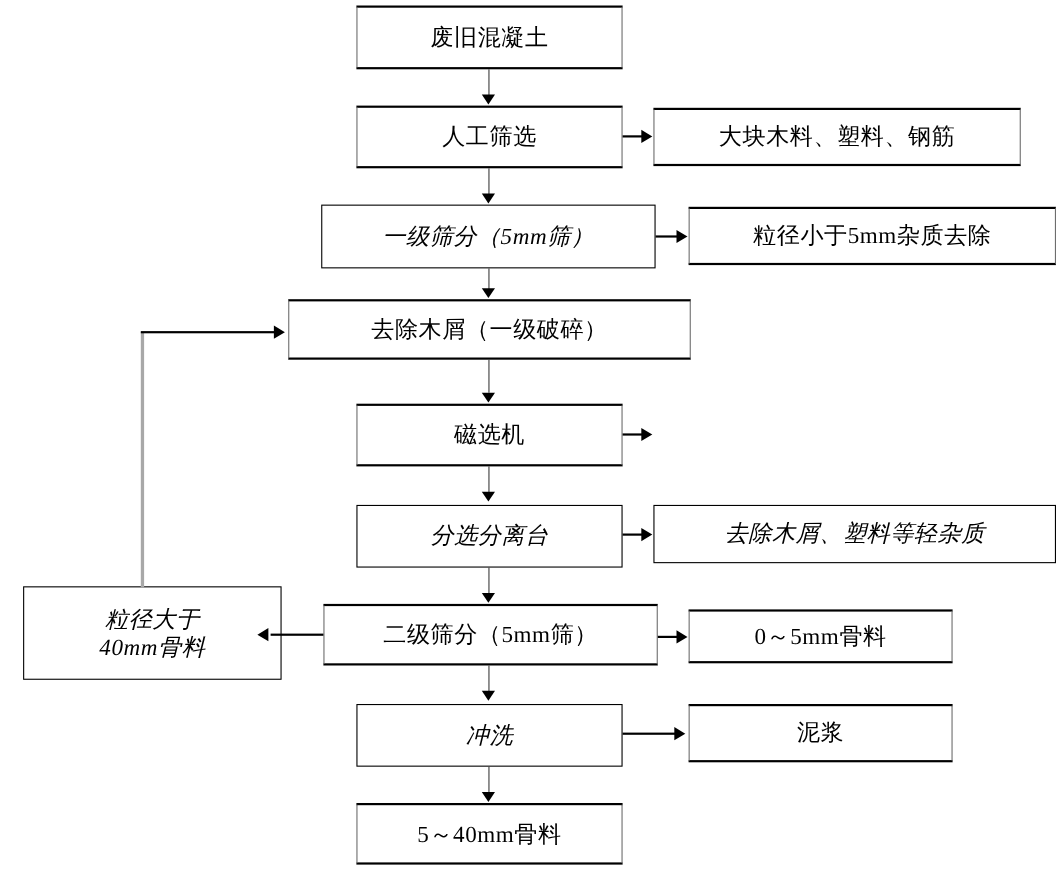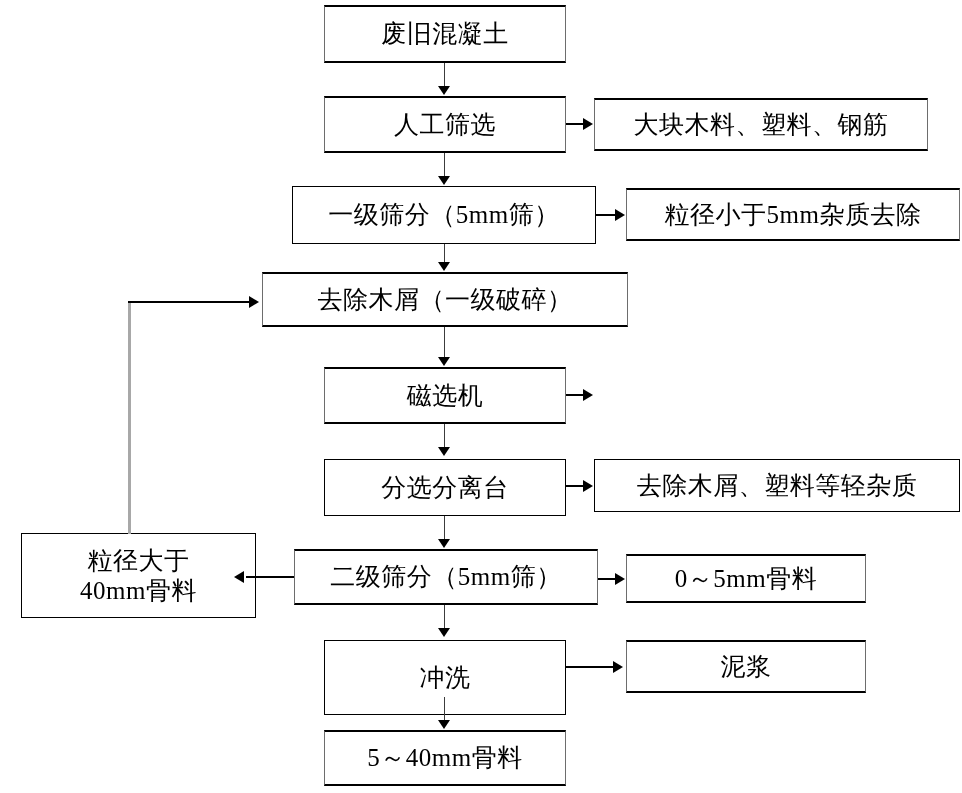--- a/index.html
+++ b/index.html
@@ -20,27 +20,28 @@
     box-sizing: border-box;
     background: #ffffff;
     border: 1px solid #6d6d6d;
     border-top: 2px solid #000000;
     border-bottom: 2px solid #000000;
     display: flex;
     align-items: center;
     justify-content: center;
     text-align: center;
     color: #000000;
-    font-size: 25px;
+    font-size: 21px;
     line-height: 1.18;
     letter-spacing: 0.5px;
     white-space: pre-line;
   }
   .node.plain {
     border: 1px solid #000000;
+    font-style: italic;
   }
   .node .label {
     display: block;
     padding: 0 6px;
   }
 
   
   .vline {
     position: absolute;
     width: 1px;
@@ -124,21 +125,21 @@
   </div>
 
   <div class="node" style="left:294px; top:549px; width:304px; height:56px;">
     <span class="label">二级筛分（5mm筛）</span>
   </div>
 
   <div class="node" style="left:626px; top:554px; width:240px; height:49px;">
     <span class="label">0～5mm骨料</span>
   </div>
 
-  <div class="node plain" style="left:324px; top:640px; width:242px; height:75px;">
+  <div class="node plain" style="left:324px; top:640px; width:242px; height:57px;">
     <span class="label">冲洗</span>
   </div>
 
   <div class="node" style="left:626px; top:640px; width:240px; height:53px;">
     <span class="label">泥浆</span>
   </div>
 
   <div class="node" style="left:324px; top:730px; width:242px; height:56px;">
     <span class="label">5～40mm骨料</span>
   </div>

